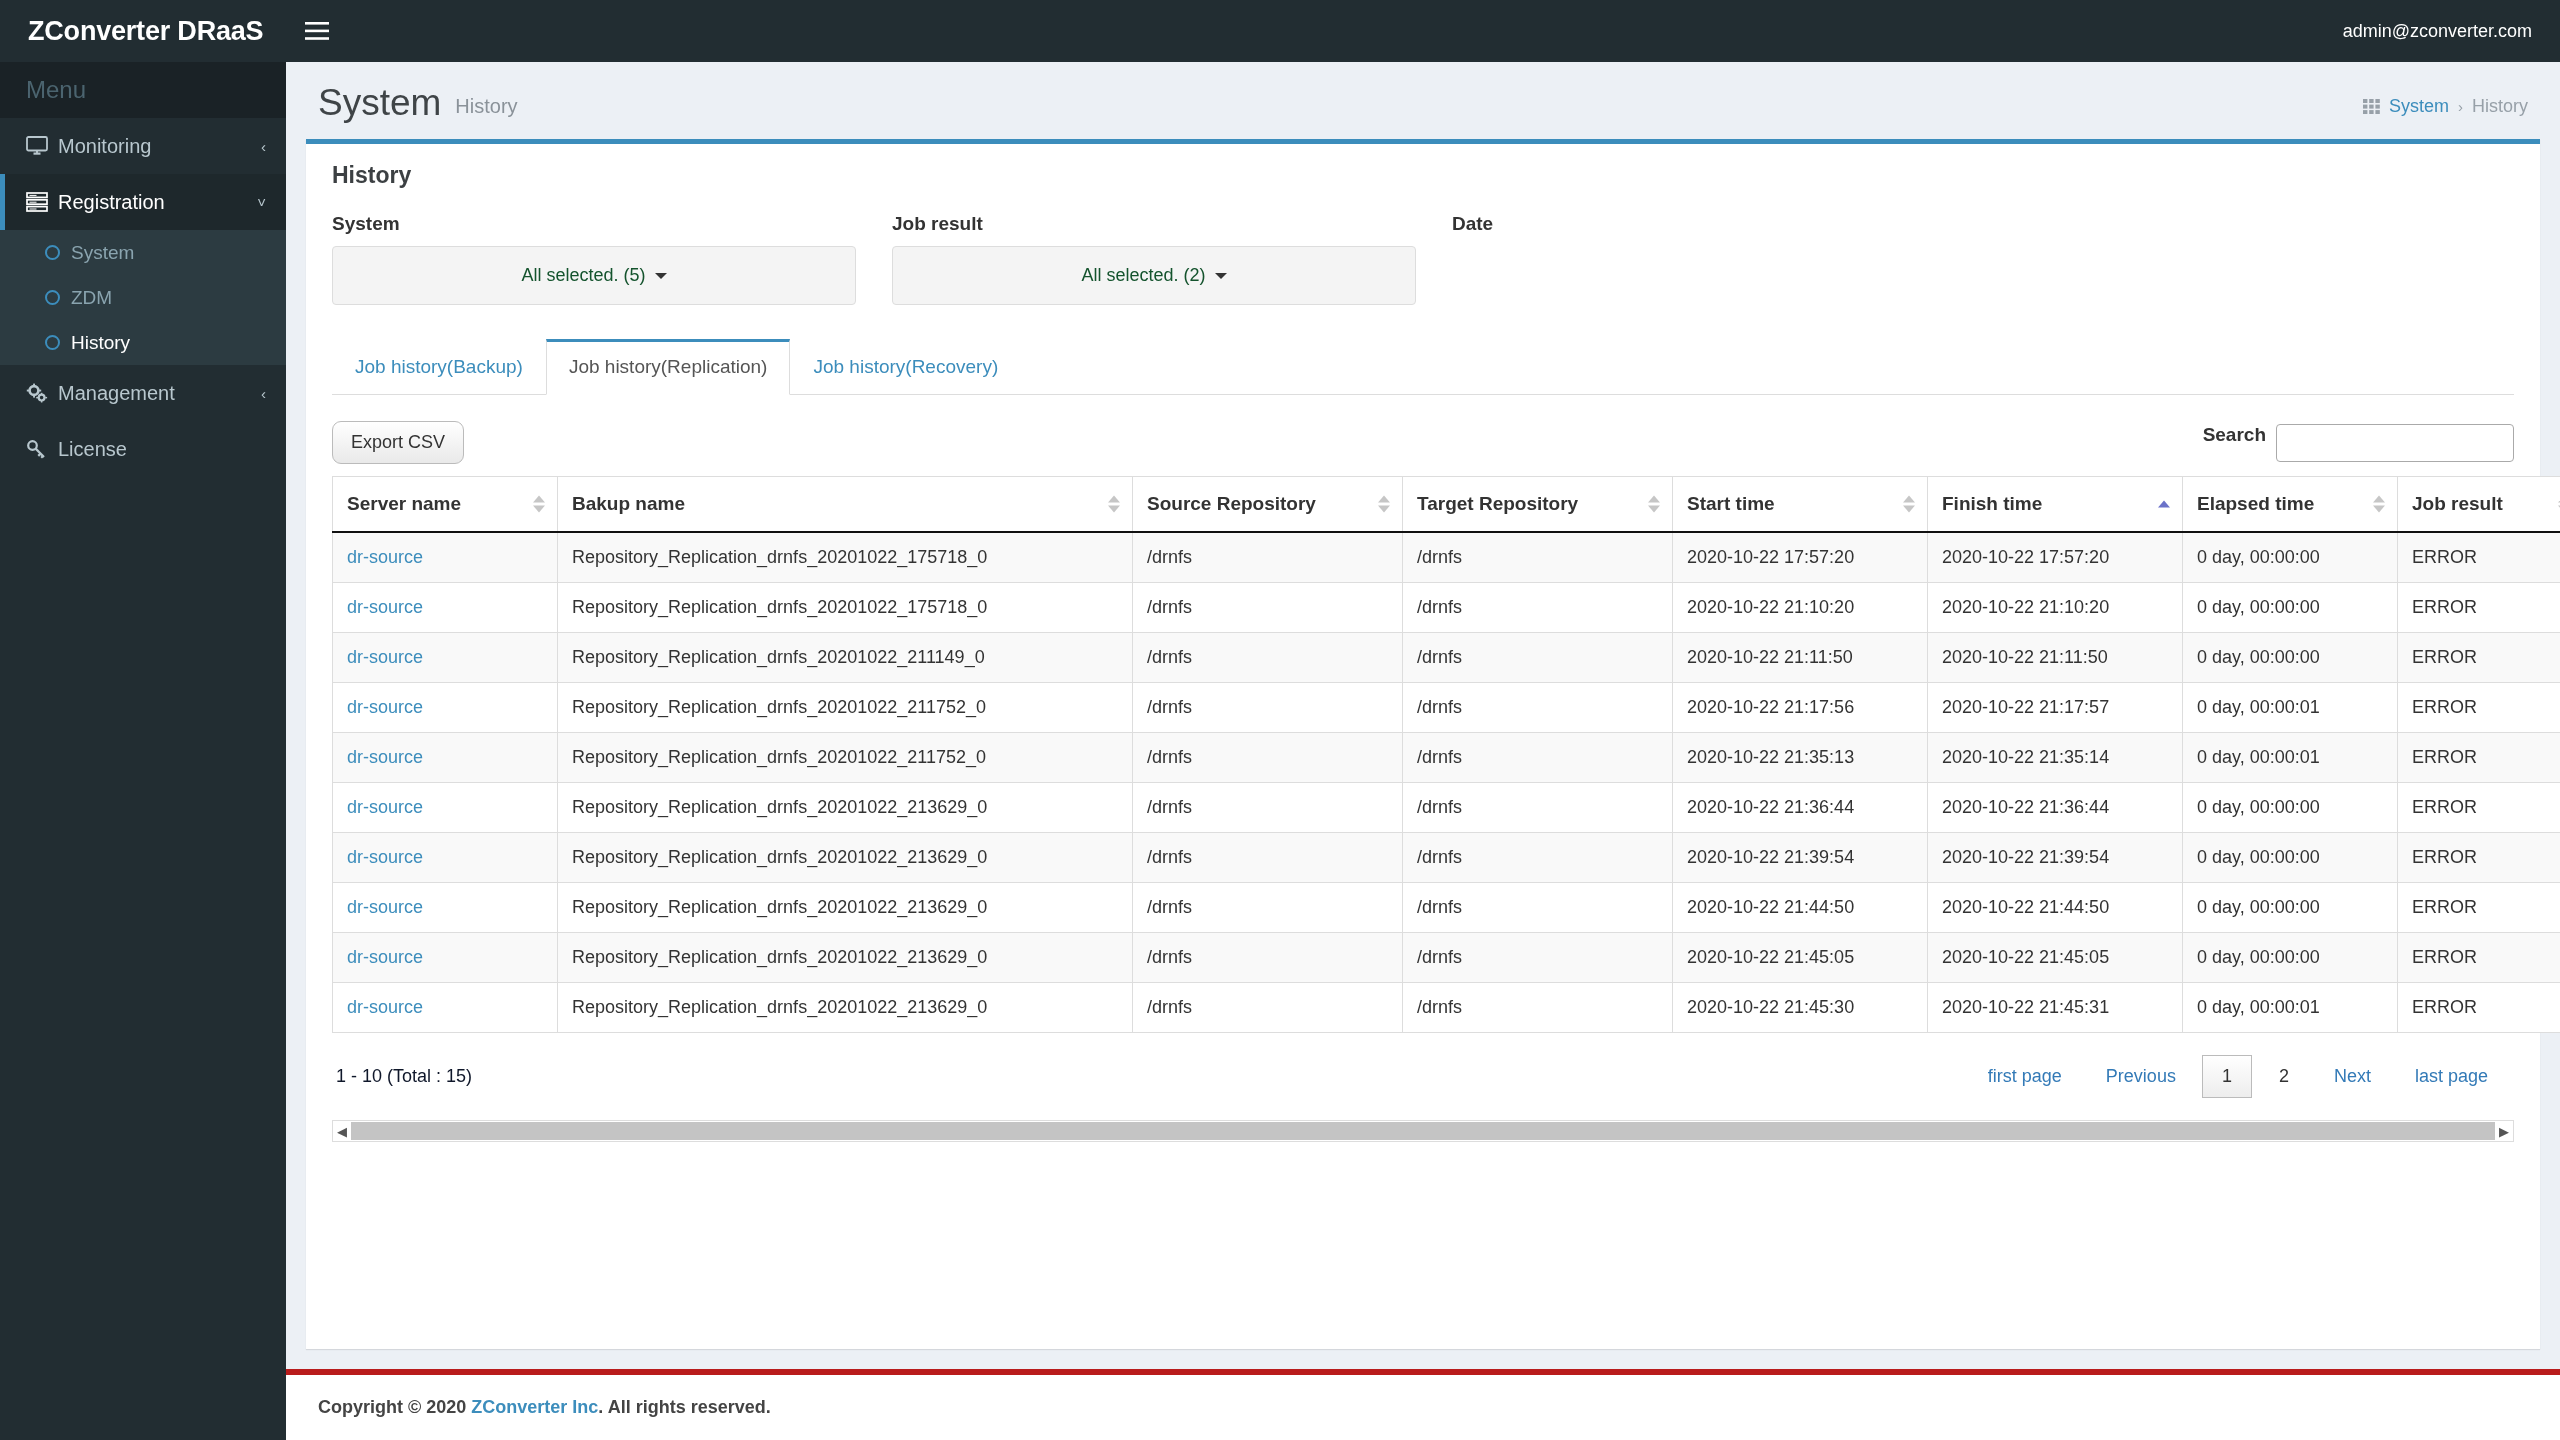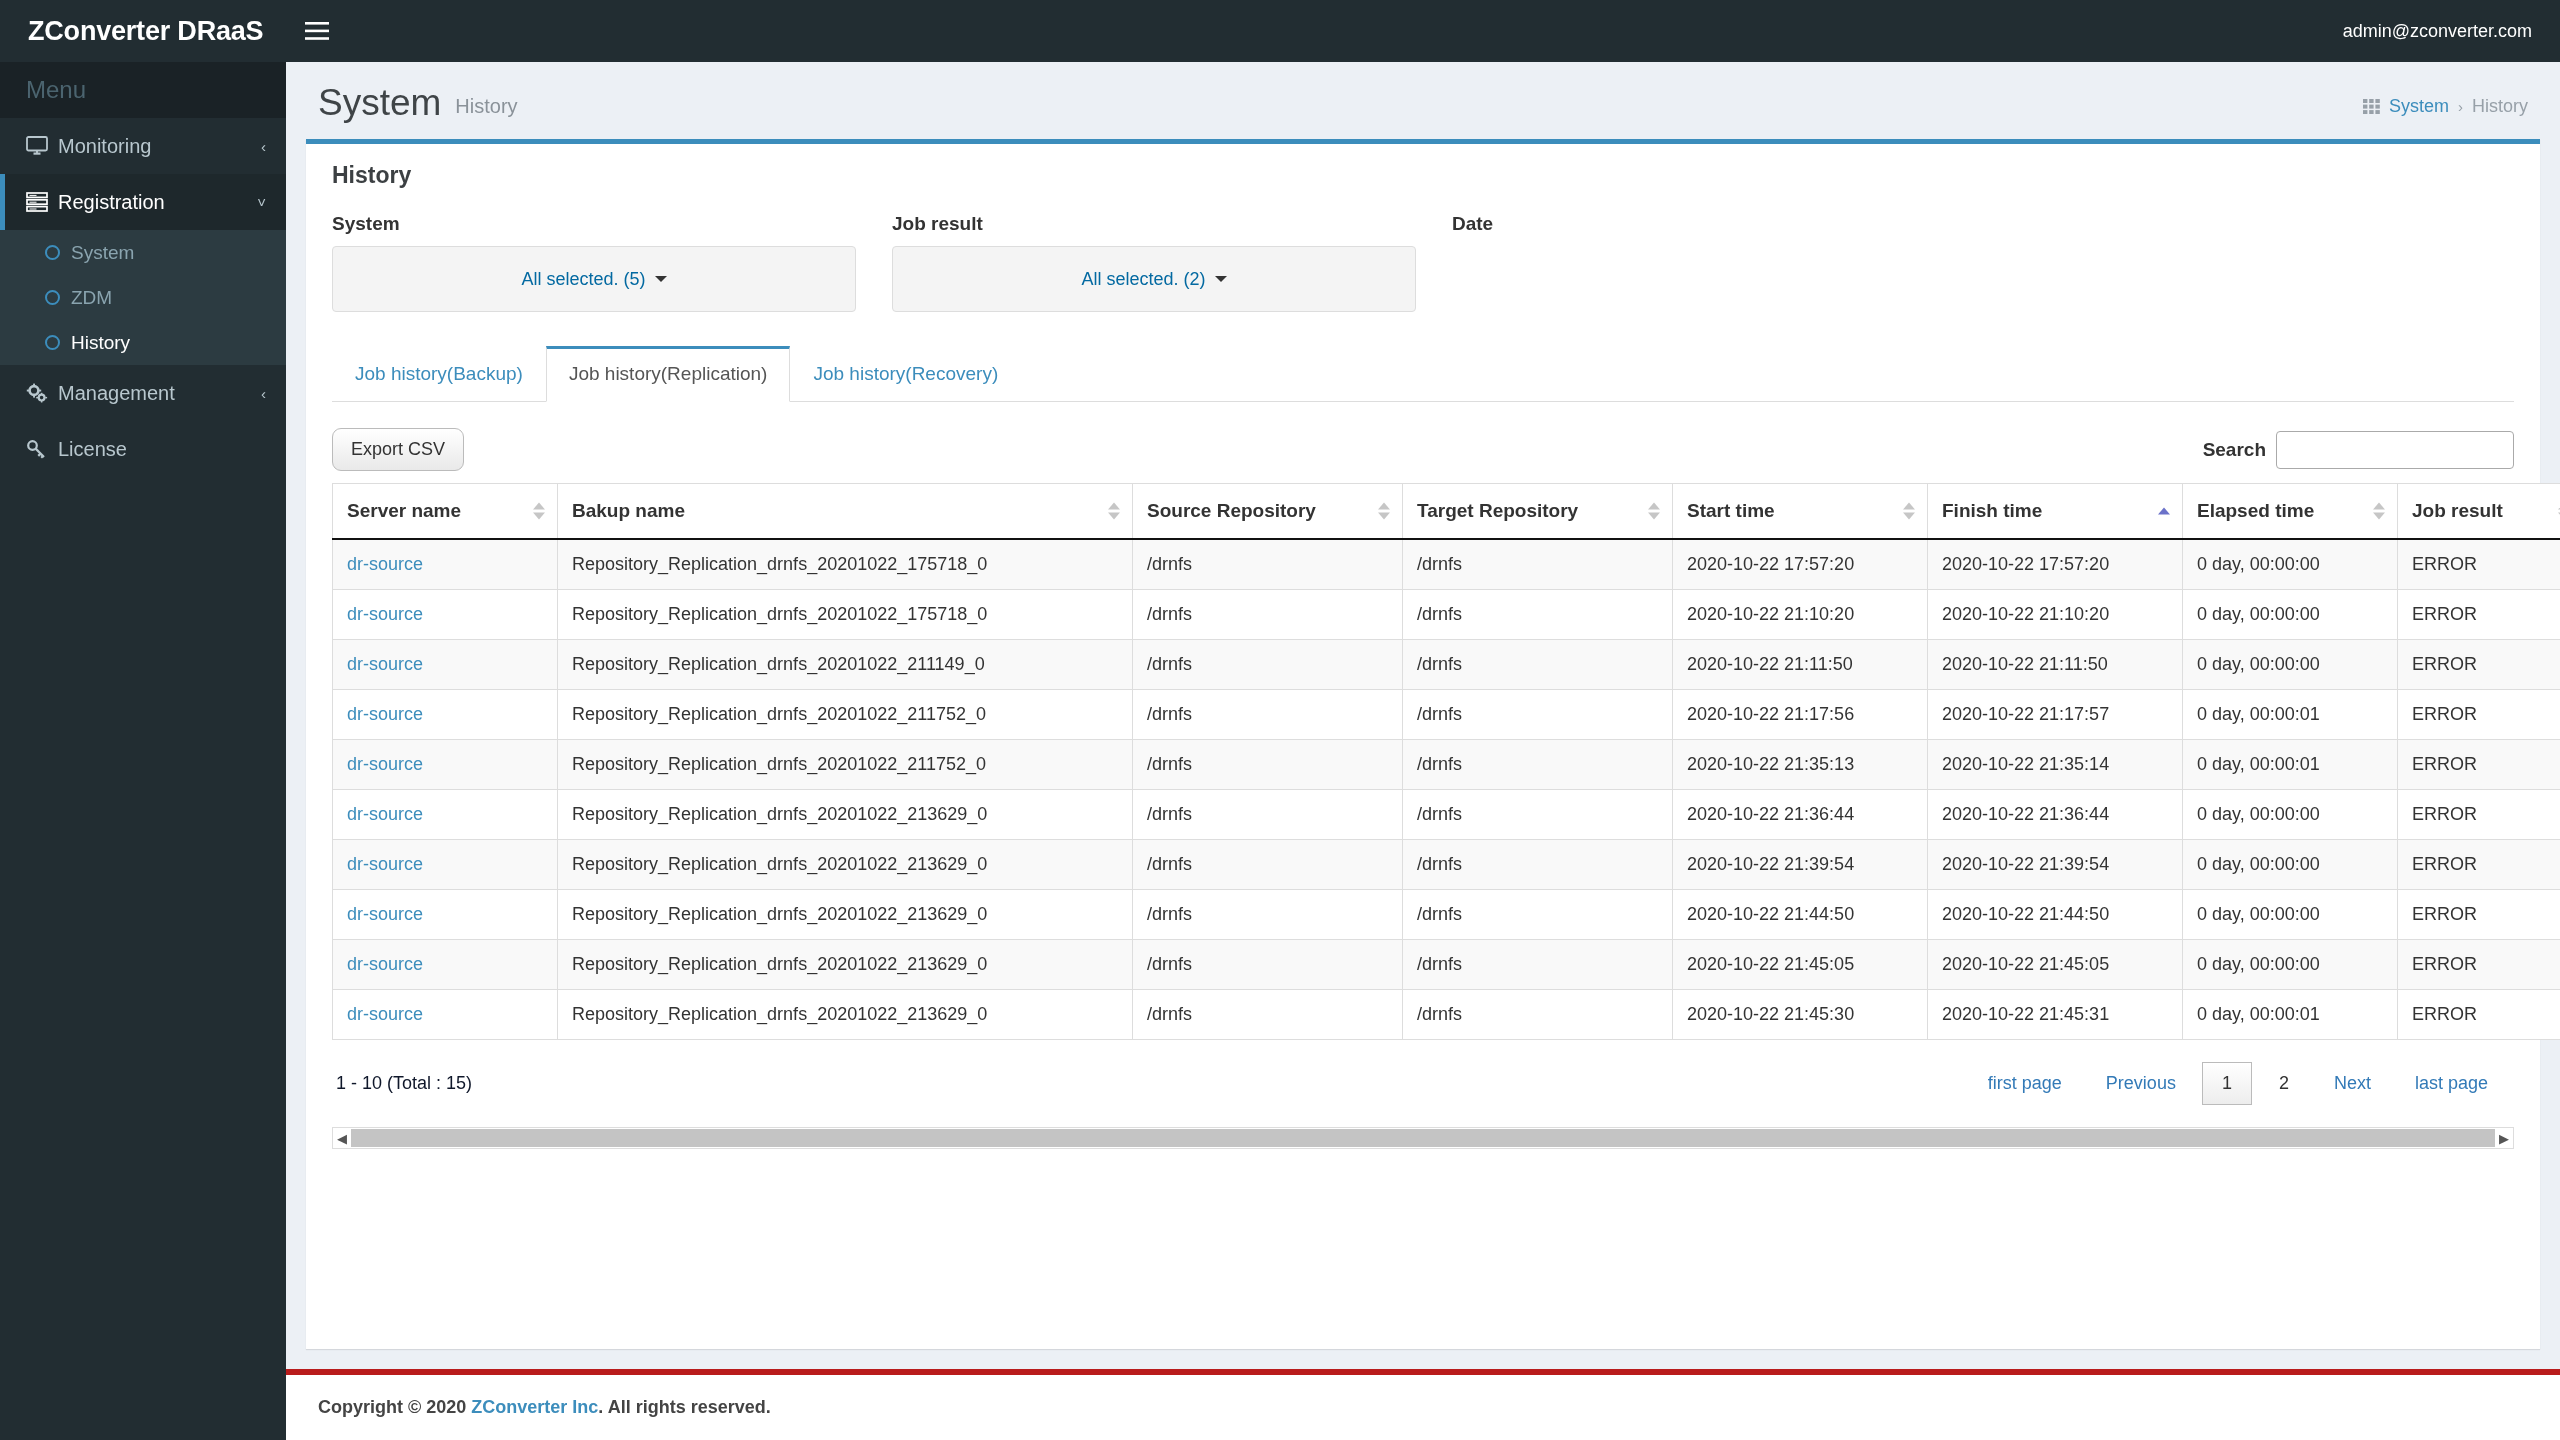--- a/index.html
+++ b/index.html
@@ -129,24 +129,24 @@
   .filters { display: flex; padding-top: 6px; }
   .filter-col { padding-right: 36px; }
   .filter-col.sys { width: 560px; }
   .filter-col.job { width: 560px; }
   .filter-col.date { width: 540px; }
   .filter-label {
     font-size: 19px; font-weight: bold; color: #333;
     margin-bottom: 11px; white-space: nowrap;
   }
   .multiselect {
-    height: 66px; background: #f4f4f4;
+    height: 59px; background: #f4f4f4;
     border: 1px solid #ddd; border-radius: 4px;
     display: flex; align-items: center; justify-content: center;
-    font-size: 18px; color: #0369a1; cursor: pointer;
+    font-size: 18px; color: #14532d; cursor: pointer;
   }
   .caret {
     display: inline-block; margin-left: 9px;
     border-left: 6px solid transparent;
     border-right: 6px solid transparent;
     border-top: 6px solid #333;
   }
   .date-group { display: flex; height: 50px; }
   .date-addon {
     width: 52px; flex: 0 0 52px;
@@ -190,21 +190,21 @@
     display: flex; align-items: center;
     margin-top: 26px; margin-bottom: 12px;
   }
   .btn-export {
     background: linear-gradient(#ffffff, #e9e9e9);
     border: 1px solid #bbb; border-radius: 9px;
     padding: 10px 18px; font-size: 18px; color: #333;
     cursor: pointer;
     font-family: "Liberation Sans", sans-serif;
   }
-  .search-wrap { margin-left: auto; display: flex; align-items: center; }
+  .search-wrap { margin-left: auto; display: flex; align-items: flex-start; }
   .search-label { font-size: 19px; font-weight: bold; color: #333; margin-right: 10px; }
   .search-input {
     width: 238px; height: 38px;
     border: 1px solid #aaa; border-radius: 4px;
     padding: 0 8px; font-size: 18px;
     font-family: "Liberation Sans", sans-serif;
     outline: none;
   }
 
   

